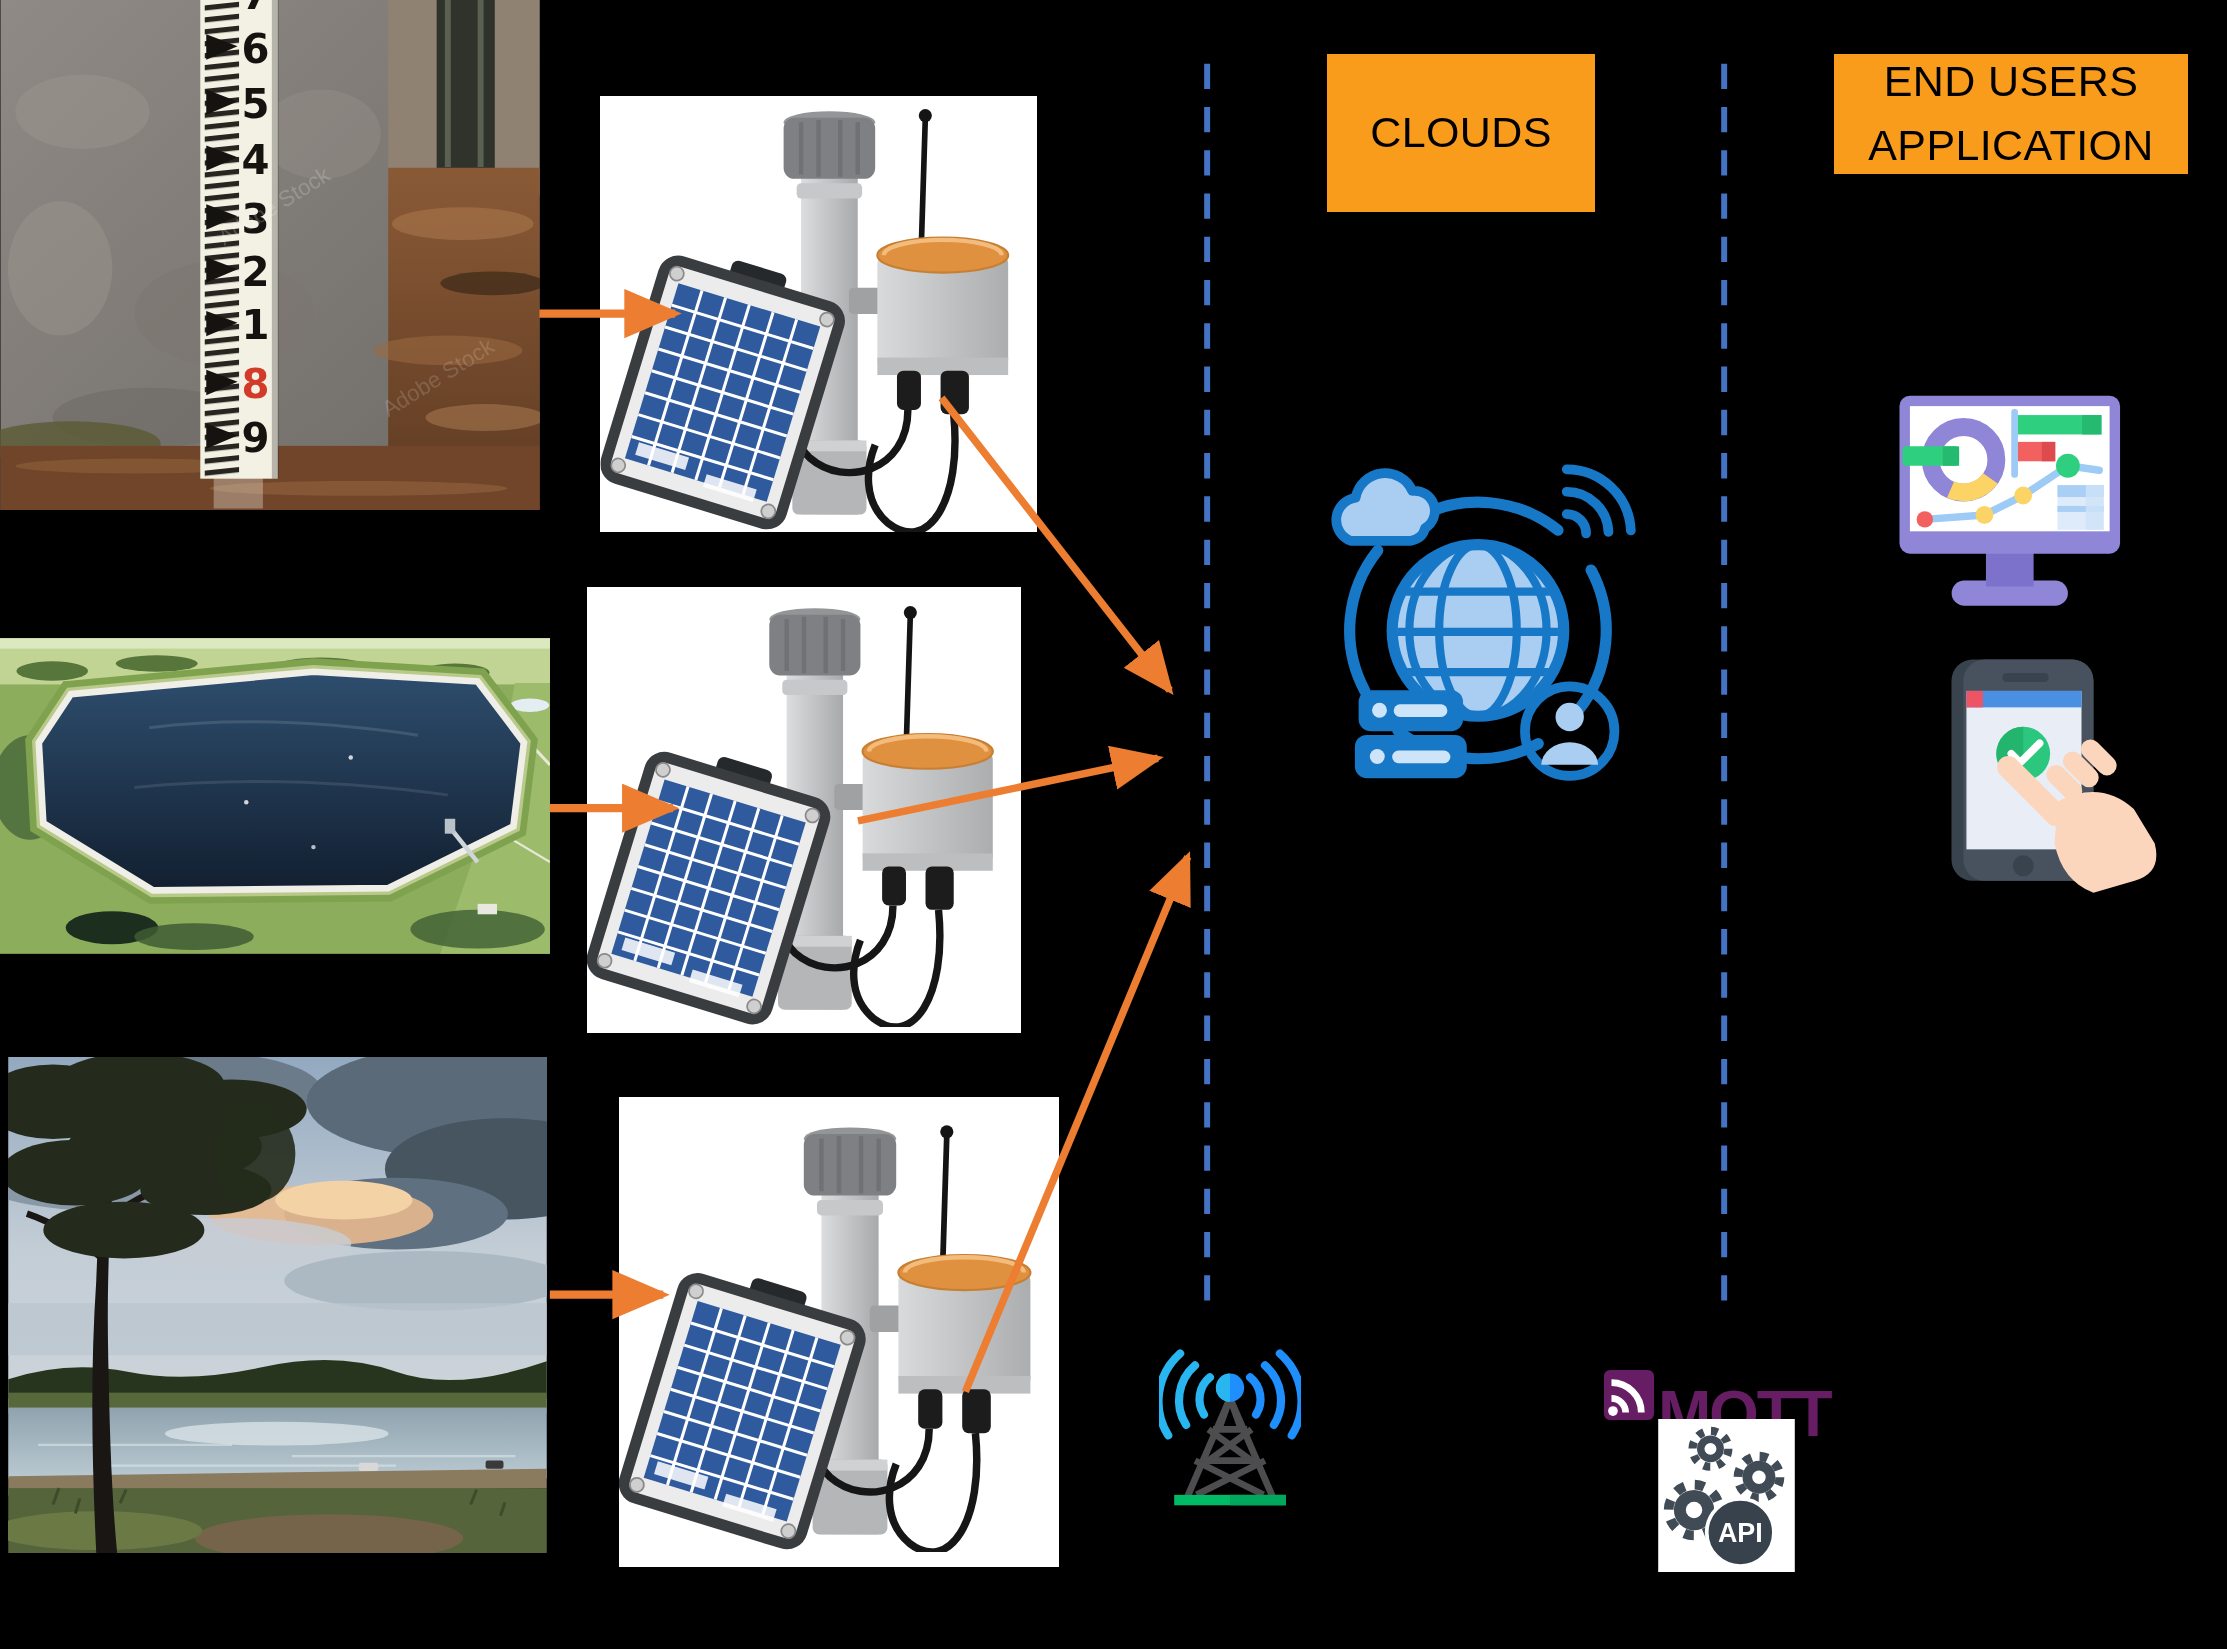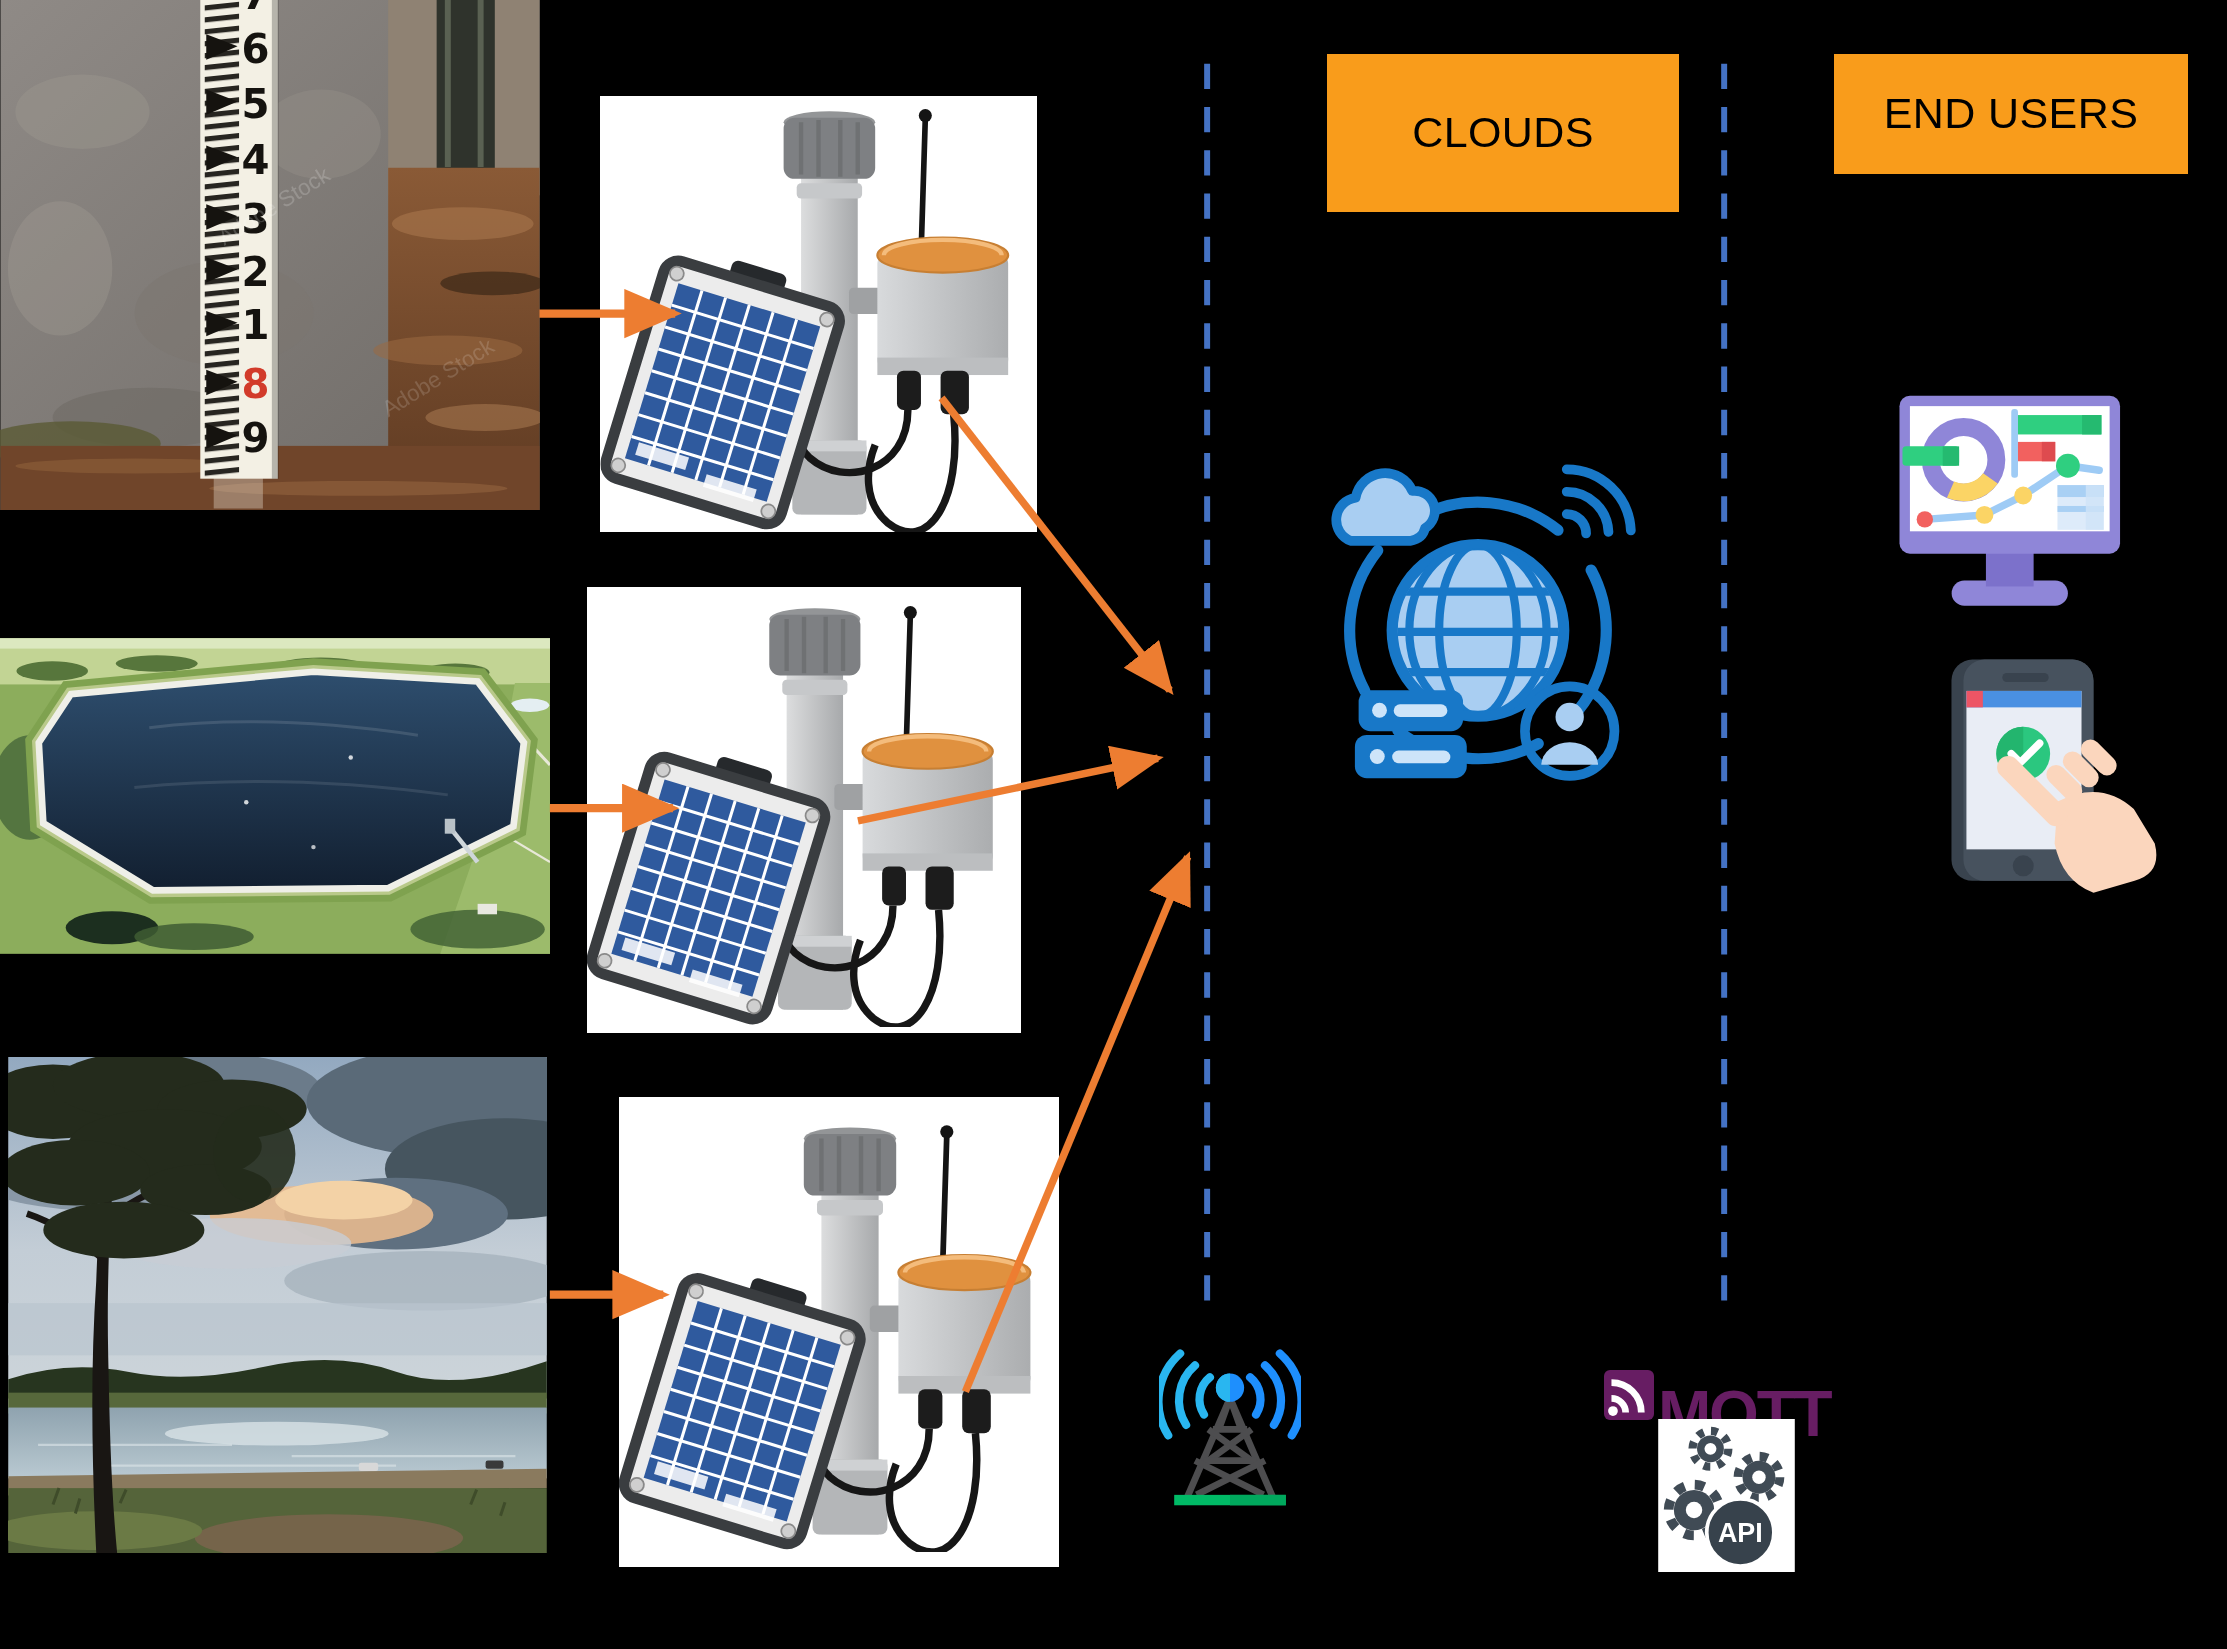--- a/index.html
+++ b/index.html
@@ -231,25 +231,26 @@
     <svg viewBox="0 0 200 200">
         <use href="#device-sym"></use>
       </svg>
   </div>
   <div class="device-box" style="left:619px;top:1097px;width:440px;height:470px;">
     <svg viewBox="0 0 200 200">
         <use href="#device-sym"></use>
       </svg>
   </div>
 
-  <div class="hdr" style="left:1327px;top:54px;width:352px;height:158px;">
+  <div class="hdr" style="left:1327px;top:54px;width:268px;height:158px;">
     <span>CLOUDS</span>
   </div>
   <div class="hdr" style="left:1834px;top:54px;width:354px;height:120px;">
     <span>END USERS</span>
+    <span>APPLICATION</span>
   </div>
 
   <svg class="icon" style="left:1295px;top:444px;" width="351" height="358" viewBox="0 0 470 480">
     <defs>
       <clipPath id="gclip">
           <circle cx="245" cy="250" r="108"></circle>
         </clipPath>
     </defs>
     <circle cx="245" cy="250" r="172" fill="none" stroke="#1878C8" stroke-width="15" stroke-dasharray="200 70" stroke-linecap="round" transform="rotate(-28 245 250)"></circle>
     <circle cx="245" cy="250" r="115" fill="#A9CEF2" stroke="#1878C8" stroke-width="15"></circle>

